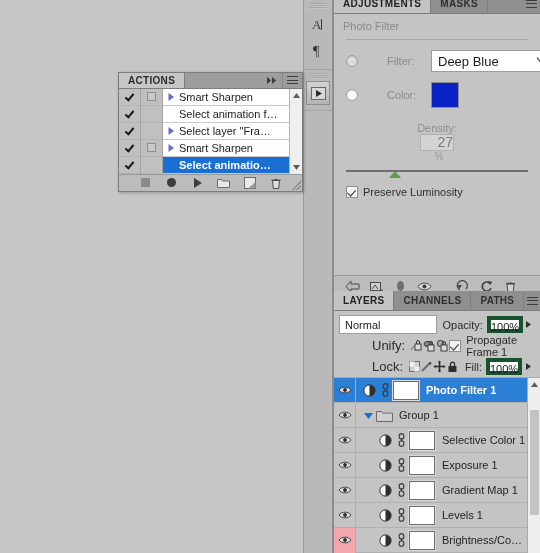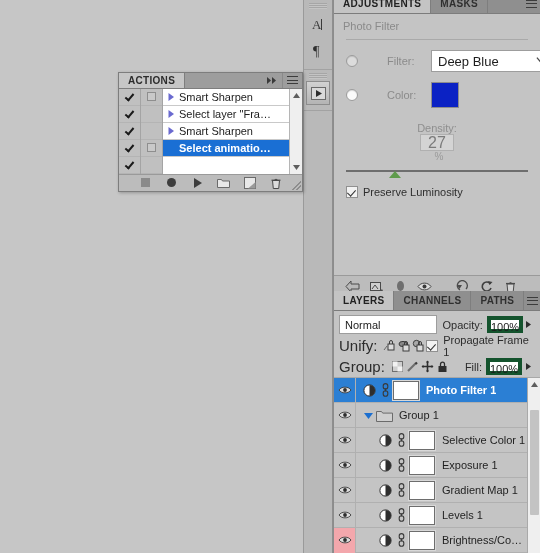--- a/index.html
+++ b/index.html
@@ -135,22 +135,22 @@
     width: 28px; height: 26px;
     border: 1px solid #8d8d8d;
     background: #0b22c4;
     cursor: pointer;
   }
   .density-row { display: flex; align-items: center; margin: 14px 0 0 0; flex-direction: column; }
   .density-label { color: #8f8f8f; font-size: 11px; flex: 1; }
   .density-field {
     width: 34px; height: 17px;
     background: #d4d4d4; border: 1px solid #b0b0b0;
-    text-align: center; line-height: 15px;
-    color: #7b7b7b; font-size: 16px;
+    text-align: right; line-height: 15px;
+    color: #7b7b7b; font-size: 14px;
   }
   .density-pct { color: #9a9a9a; font-size: 10px; margin-left: 4px; }
   .slider-track {
     height: 2px; background: #6e6e6e; margin: 8px 0 0 0; position: relative;
   }
   .slider-thumb {
     position: absolute; top: 1px; width: 0; height: 0;
     border-left: 6px solid transparent;
     border-right: 6px solid transparent;
     border-bottom: 7px solid #5f9b4c;
@@ -203,21 +203,21 @@
   .op-label { font-size: 11px; color: #2c2c2c; margin: 0 4px 0 6px; }
   .op-field {
     width: 36px; height: 17px; background: #fff; border: 4px solid #14532d;
     font-size: 11px; color: #1c1c1c; text-align: center; line-height: 15px;
     cursor: text;
   }
   .op-arrow {
     width: 13px; height: 17px; display: flex; align-items: center;
     justify-content: center; cursor: pointer;
   }
-  .unify-label, .lock-label { font-size: 15px; color: #2c2c2c; margin-right: 5px; }
+  .unify-label, .lock-label { font-size: 13px; color: #2c2c2c; margin-right: 5px; margin-left: 33px; }
   .mini-icon {
     width: 15px; height: 15px; display: flex; align-items: center;
     justify-content: center; cursor: pointer; color: #3a3a3a;
   }
   .prop-check { display: flex; align-items: center; margin-left: auto; }
   .prop-label { font-size: 11px; color: #2c2c2c; }
   .fill-right { margin-left: auto; display: flex; align-items: center; }
 
   
   .layer-list {
@@ -555,21 +555,21 @@
             <path d="M6.5,6 v-2 a1.5,1.5 0 0 1 3,0 v2" fill="none" stroke="#3c3c3c"></path>
           </svg>
         </span>
         <span class="prop-check">
           <span class="ps-check checked"></span>
           <span class="prop-label">Propagate Frame 1</span>
         </span>
       </div>
 
       <div class="lrow">
-        <span class="lock-label">Group:</span>
+        <span class="lock-label">Lock:</span>
         <span class="mini-icon">
           <svg width="11" height="11" viewBox="0 0 11 11">
             <rect x="0.5" y="0.5" width="10" height="10" fill="#cfcfcf" stroke="#6e6e6e"></rect>
             <rect x="0.5" y="0.5" width="5" height="5" fill="#f2f2f2"></rect>
             <rect x="5.5" y="5.5" width="5" height="5" fill="#f2f2f2"></rect>
           </svg>
         </span>
         <span class="mini-icon">
           <svg width="13" height="13" viewBox="0 0 13 13">
             <path d="M2,11 L10,3" stroke="#6e6e6e" stroke-width="2.2"></path>
@@ -830,20 +830,24 @@
       <div class="col-rows" id="actions-rows">
         <div class="arow">
             <span class="arow-tri">
               <svg width="8" height="10" viewBox="0 0 8 10">
   <polygon points="1.5,1 7,5 1.5,9" fill="#6a6ad0"></polygon>
               </svg>
             </span>
             <span class="arow-text">Smart Sharpen</span>
           </div>
           <div class="arow">
+            <span class="arow-tri"></span>
+            <span class="arow-text">Select animation f…</span>
+          </div>
+          <div class="arow">
             <span class="arow-tri">
               <svg width="8" height="10" viewBox="0 0 8 10">
   <polygon points="1.5,1 7,5 1.5,9" fill="#6a6ad0"></polygon>
               </svg>
             </span>
             <span class="arow-text">Select layer "Fra…</span>
           </div>
           <div class="arow">
             <span class="arow-tri">
               <svg width="8" height="10" viewBox="0 0 8 10">

